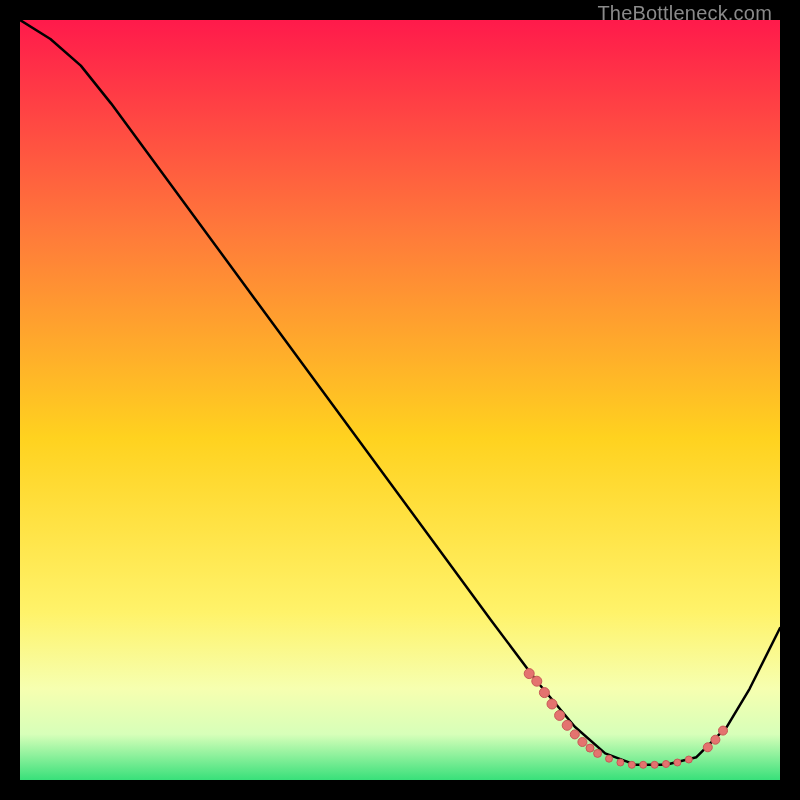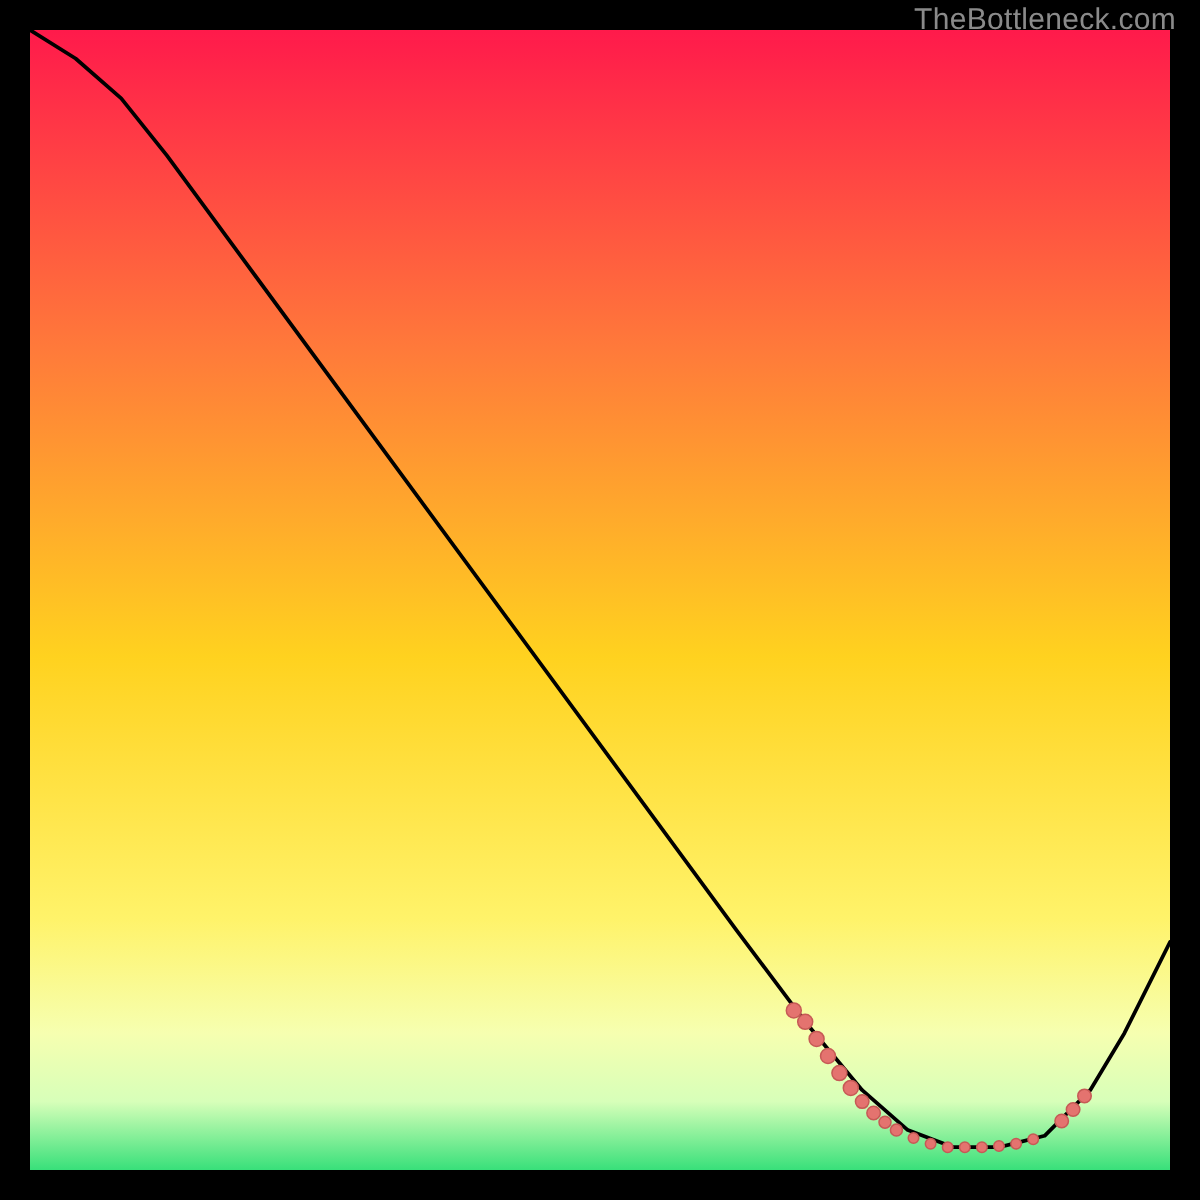--- a/index.html
+++ b/index.html
@@ -22,21 +22,21 @@
   .plot-wrap {
     position: absolute;
     left: 0;
     top: 0;
     width: 760px;
     height: 760px;
   }
   .attribution {
     position: absolute;
     top: 2px;
-    right: 16px;
+    right: 28px;
     color: #8a8a8a;
     font-size: 20px;
     letter-spacing: 0.2px;
     user-select: none;
   }
   svg { display: block; }
 </style>
 </head>
 <body>
 

